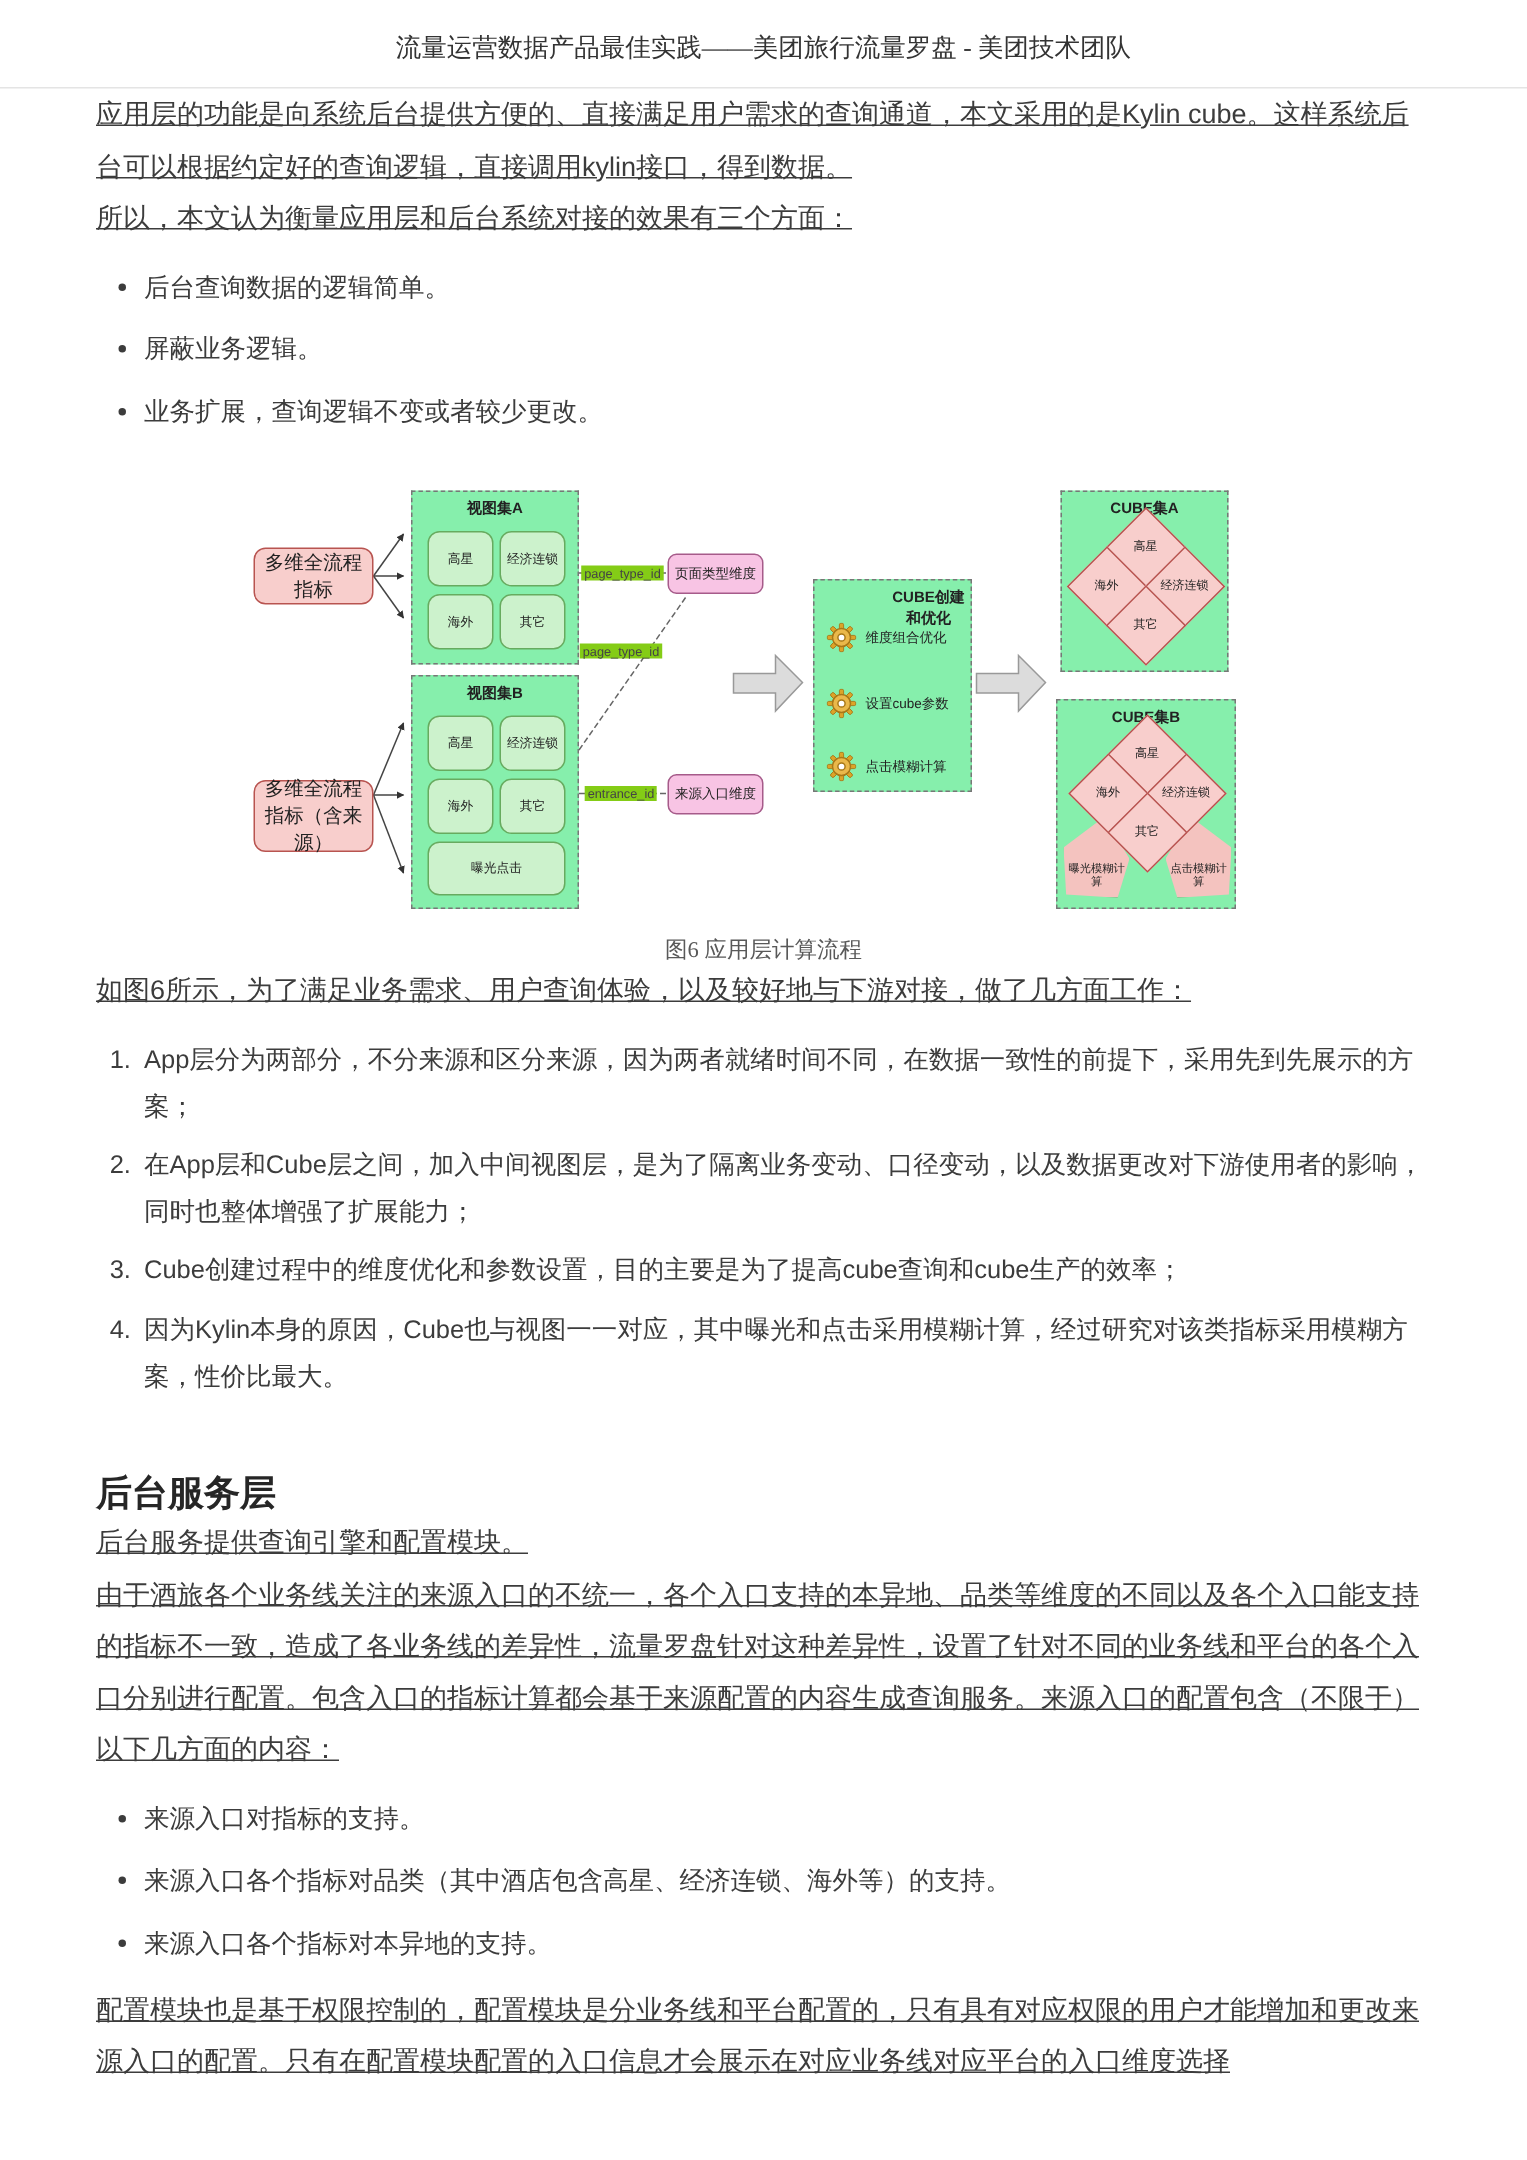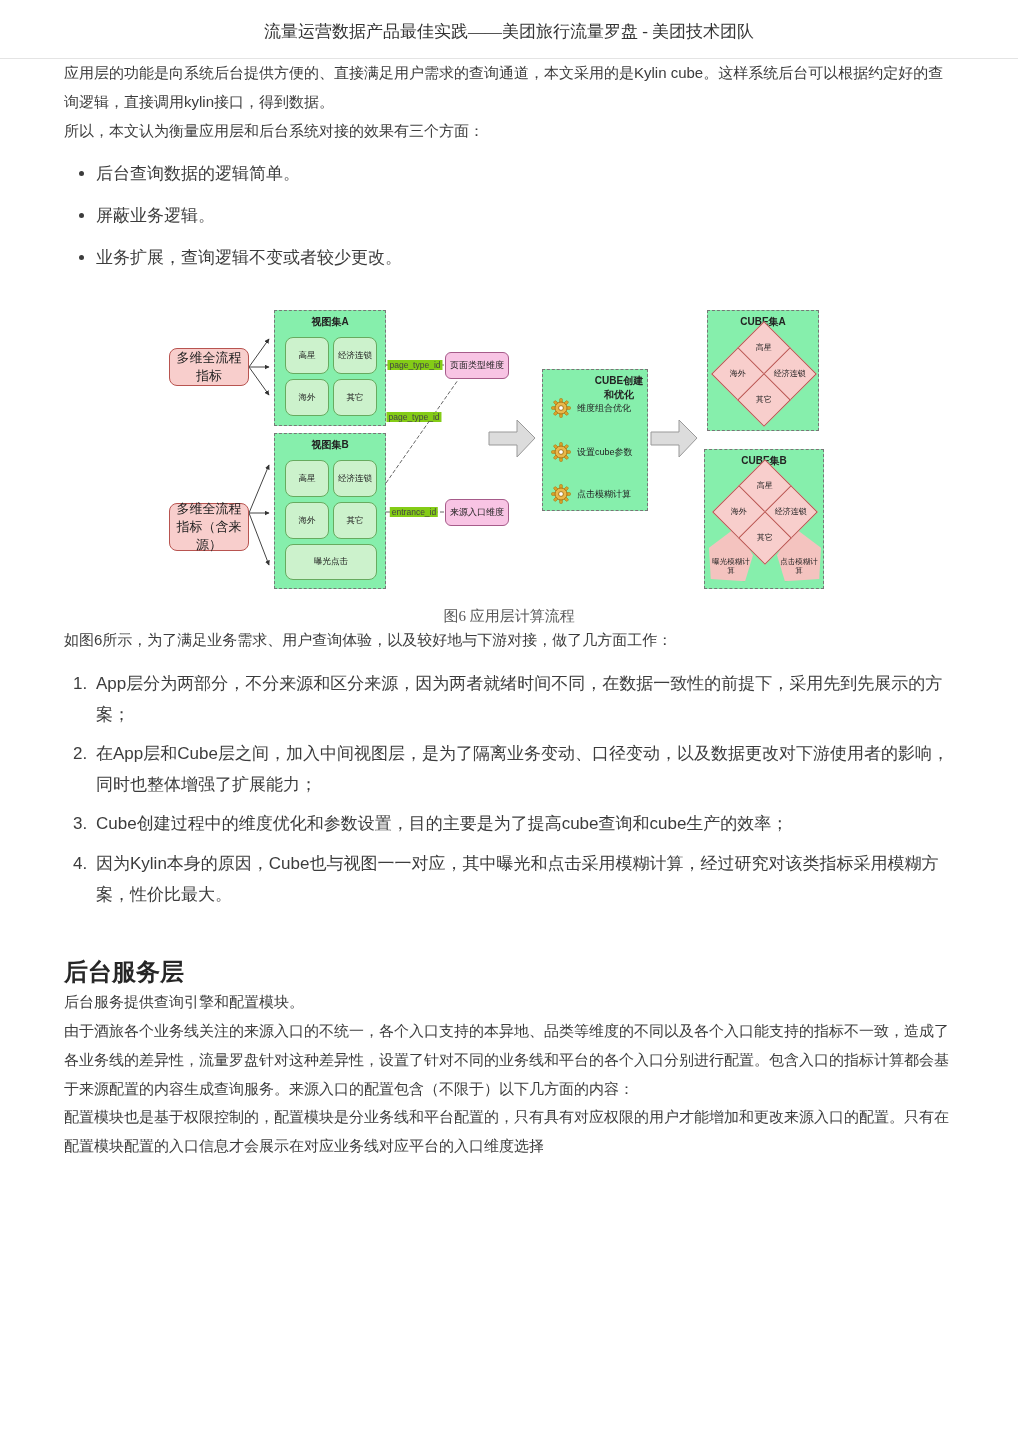--- a/index.html
+++ b/index.html
@@ -4,21 +4,21 @@
 <style>
   html,body{margin:0;padding:0;background:#fff;}
   body{width:1018px;min-height:1440px;font-family:"Liberation Sans",sans-serif;color:#3b3b3b;}
 
   
   .page-header{padding:20px 0 15px;border-bottom:1px solid #e4e4e4;}
   .page-header .title{text-align:center;font-family:"Liberation Serif",serif;font-size:17px;color:#333;}
 
   
   main{padding:0 64px 60px;}
-  p.body{font-size:15px;line-height:1.92;margin:0;color:#3c3c3c;}
+  p.body{font-size:18px;line-height:1.92;margin:0;color:#3c3c3c;text-decoration:underline;}
   .mt-lg{margin-top:36px;}
   .mt-md{margin-top:28px;}
   .mt-sm{margin-top:22px;}
   ul.bullets,ol.numbered{margin:14px 0 0;padding-left:32px;font-size:17px;line-height:1.8;color:#3c3c3c;}
   ul.bullets li{margin:11px 0;}
   ol.numbered{padding-left:28px;}
   ol.numbered li{margin:9px 0;padding-left:4px;}
   h2.section{font-size:24px;font-weight:bold;color:#262626;margin:46px 0 0;}
   figcaption{font-family:"Liberation Serif",serif;font-size:15px;color:#595959;text-align:center;margin-top:12px;}
   figure{margin:30px 0 0;}
@@ -206,16 +206,21 @@
     <li>在App层和Cube层之间，加入中间视图层，是为了隔离业务变动、口径变动，以及数据更改对下游使用者的影响，同时也整体增强了扩展能力；</li>
     <li>Cube创建过程中的维度优化和参数设置，目的主要是为了提高cube查询和cube生产的效率；</li>
     <li>因为Kylin本身的原因，Cube也与视图一一对应，其中曝光和点击采用模糊计算，经过研究对该类指标采用模糊方案，性价比最大。</li>
   </ol>
 
   <h2 class="section">后台服务层</h2>
 
   <p class="body mt-sm">后台服务提供查询引擎和配置模块。</p>
   <p class="body mt-md">由于酒旅各个业务线关注的来源入口的不统一，各个入口支持的本异地、品类等维度的不同以及各个入口能支持的指标不一致，造成了各业务线的差异性，流量罗盘针对这种差异性，设置了针对不同的业务线和平台的各个入口分别进行配置。包含入口的指标计算都会基于来源配置的内容生成查询服务。来源入口的配置包含（不限于）以下几方面的内容：</p>
 
+  <ul class="bullets">
+    <li>来源入口对指标的支持。</li>
+    <li>来源入口各个指标对品类（其中酒店包含高星、经济连锁、海外等）的支持。</li>
+    <li>来源入口各个指标对本异地的支持。</li>
+  </ul>
 
   <p class="body mt-md">配置模块也是基于权限控制的，配置模块是分业务线和平台配置的，只有具有对应权限的用户才能增加和更改来源入口的配置。只有在配置模块配置的入口信息才会展示在对应业务线对应平台的入口维度选择</p>
 
 </main>
 
 </body></html>

